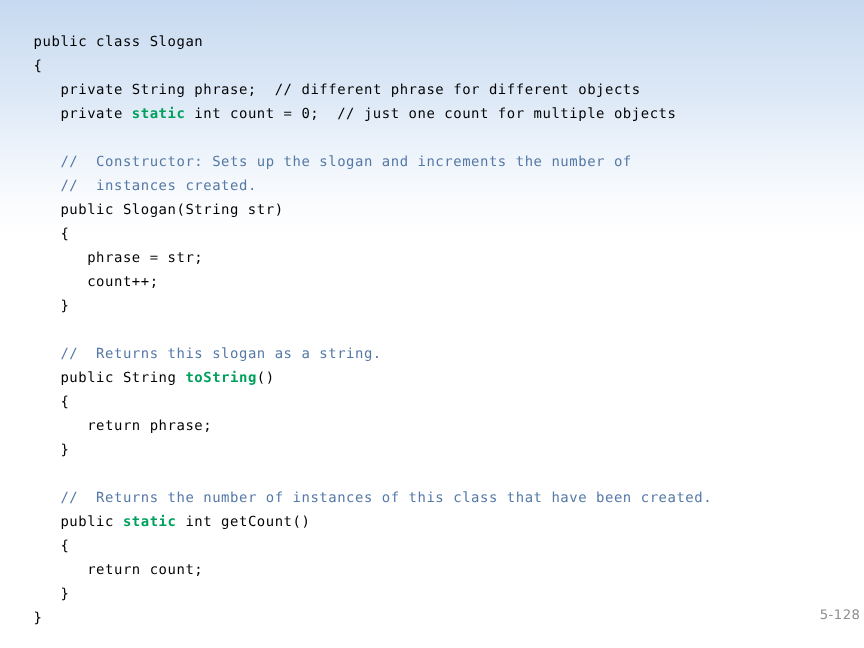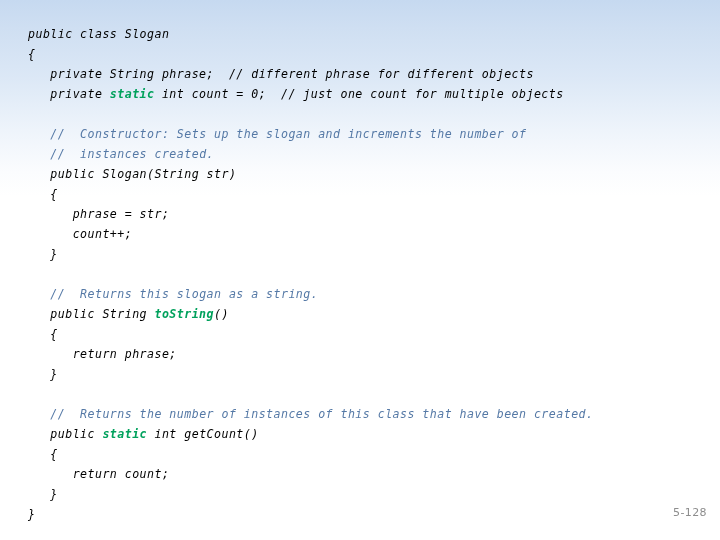--- a/index.html
+++ b/index.html
@@ -32,21 +32,20 @@
   #code-block {
     position: absolute;
     left: 28px;
     top: 24px;
     width: 672px;
     font-size: 11.6px;
     line-height: 20px;
     white-space: pre;
     letter-spacing: 0.46px;
     color: #000000;
-    font-style: italic;
   }
 
   .code-line {
     height: 20px;
     white-space: pre;
   }
 
   
   .code-line.blank::after {
     content: "\00a0";
@@ -63,21 +62,21 @@
   }
 
   
   .tok-key {
     color: #00a15c;
     font-weight: bold;
   }
 
   #page-number {
     position: absolute;
-    right: 13px;
+    right: 3px;
     top: 506px;
     font-family: "DejaVu Sans", "Liberation Sans", sans-serif;
     font-size: 11px;
     color: #8d8d8d;
     letter-spacing: 0.4px;
   }
 </style>
 </head>
 <body>
 

